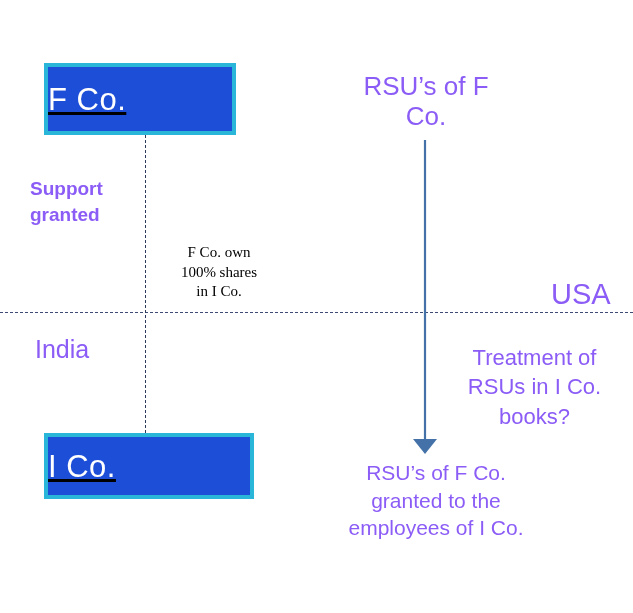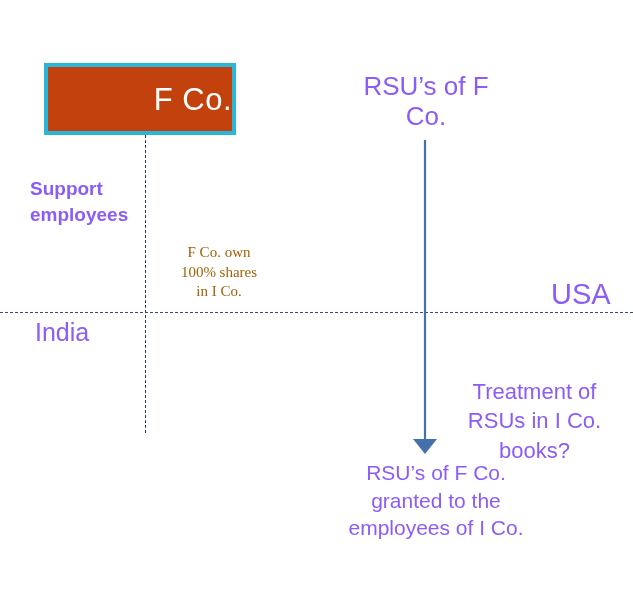--- a/index.html
+++ b/index.html
@@ -15,25 +15,26 @@
     width: 633px;
     height: 613px;
     background: #ffffff;
     overflow: hidden;
   }
 
   
   .entity-box {
     position: absolute;
     box-sizing: border-box;
-    background: #c2410c;
+    background: #1d4ed8;
     border: 4px solid #29b6d8;
     display: flex;
     align-items: center;
-    justify-content: flex-end;
+    justify-content: flex-start;
+    text-decoration: underline;
   }
   .entity-box .entity-label {
     color: #ffffff;
     font-family: "Liberation Sans", sans-serif;
     font-size: 31px;
     font-weight: 400;
     letter-spacing: 0.5px;
     line-height: 1;
     white-space: nowrap;
   }
@@ -94,52 +95,51 @@
   }
   #label-ownership {
     left: 152px;
     top: 243px;
     width: 134px;
     font-family: "Liberation Serif", serif;
     font-size: 15px;
     font-weight: 400;
     line-height: 1.3;
     text-align: center;
-    color: #a16207;
+    color: #000000;
   }
   #label-rsu-title {
     left: 330px;
     top: 72px;
     width: 192px;
     font-size: 26px;
     line-height: 1.14;
     text-align: center;
   }
   #label-usa {
     left: 551px;
     top: 279px;
     font-size: 29px;
     line-height: 1.1;
     text-align: left;
   }
   #label-india {
     left: 35px;
-    top: 319px;
+    top: 336px;
     font-size: 25px;
     line-height: 1.1;
     text-align: left;
   }
   #label-treatment {
     left: 452px;
     top: 343px;
     width: 165px;
     font-size: 22px;
     line-height: 1.33;
     text-align: center;
-    margin-top: 34px;
   }
   #label-grant {
     left: 318px;
     top: 459px;
     width: 236px;
     font-size: 21px;
     line-height: 1.32;
     text-align: center;
   }
 </style>
@@ -149,23 +149,26 @@
 <div id="canvas">
 
   <div class="country-divider"></div>
 
   <div class="dotted-vline"></div>
 
   <div class="entity-box" id="box-fco">
     <span class="entity-label">F Co.</span>
   </div>
 
+  <div class="entity-box" id="box-ico">
+    <span class="entity-label">I Co.</span>
+  </div>
 
   <div class="txt" id="label-support">Support
-employees</div>
+granted</div>
 
   <div class="txt" id="label-ownership">F Co. own
 100% shares
 in I Co.</div>
 
   <div class="txt" id="label-rsu-title">RSU’s of F
 Co.</div>
 
   <svg class="flow-arrow" viewBox="0 0 52 316">
     <line x1="25" y1="0" x2="25" y2="300" stroke="#4472a8" stroke-width="2.2"></line>

